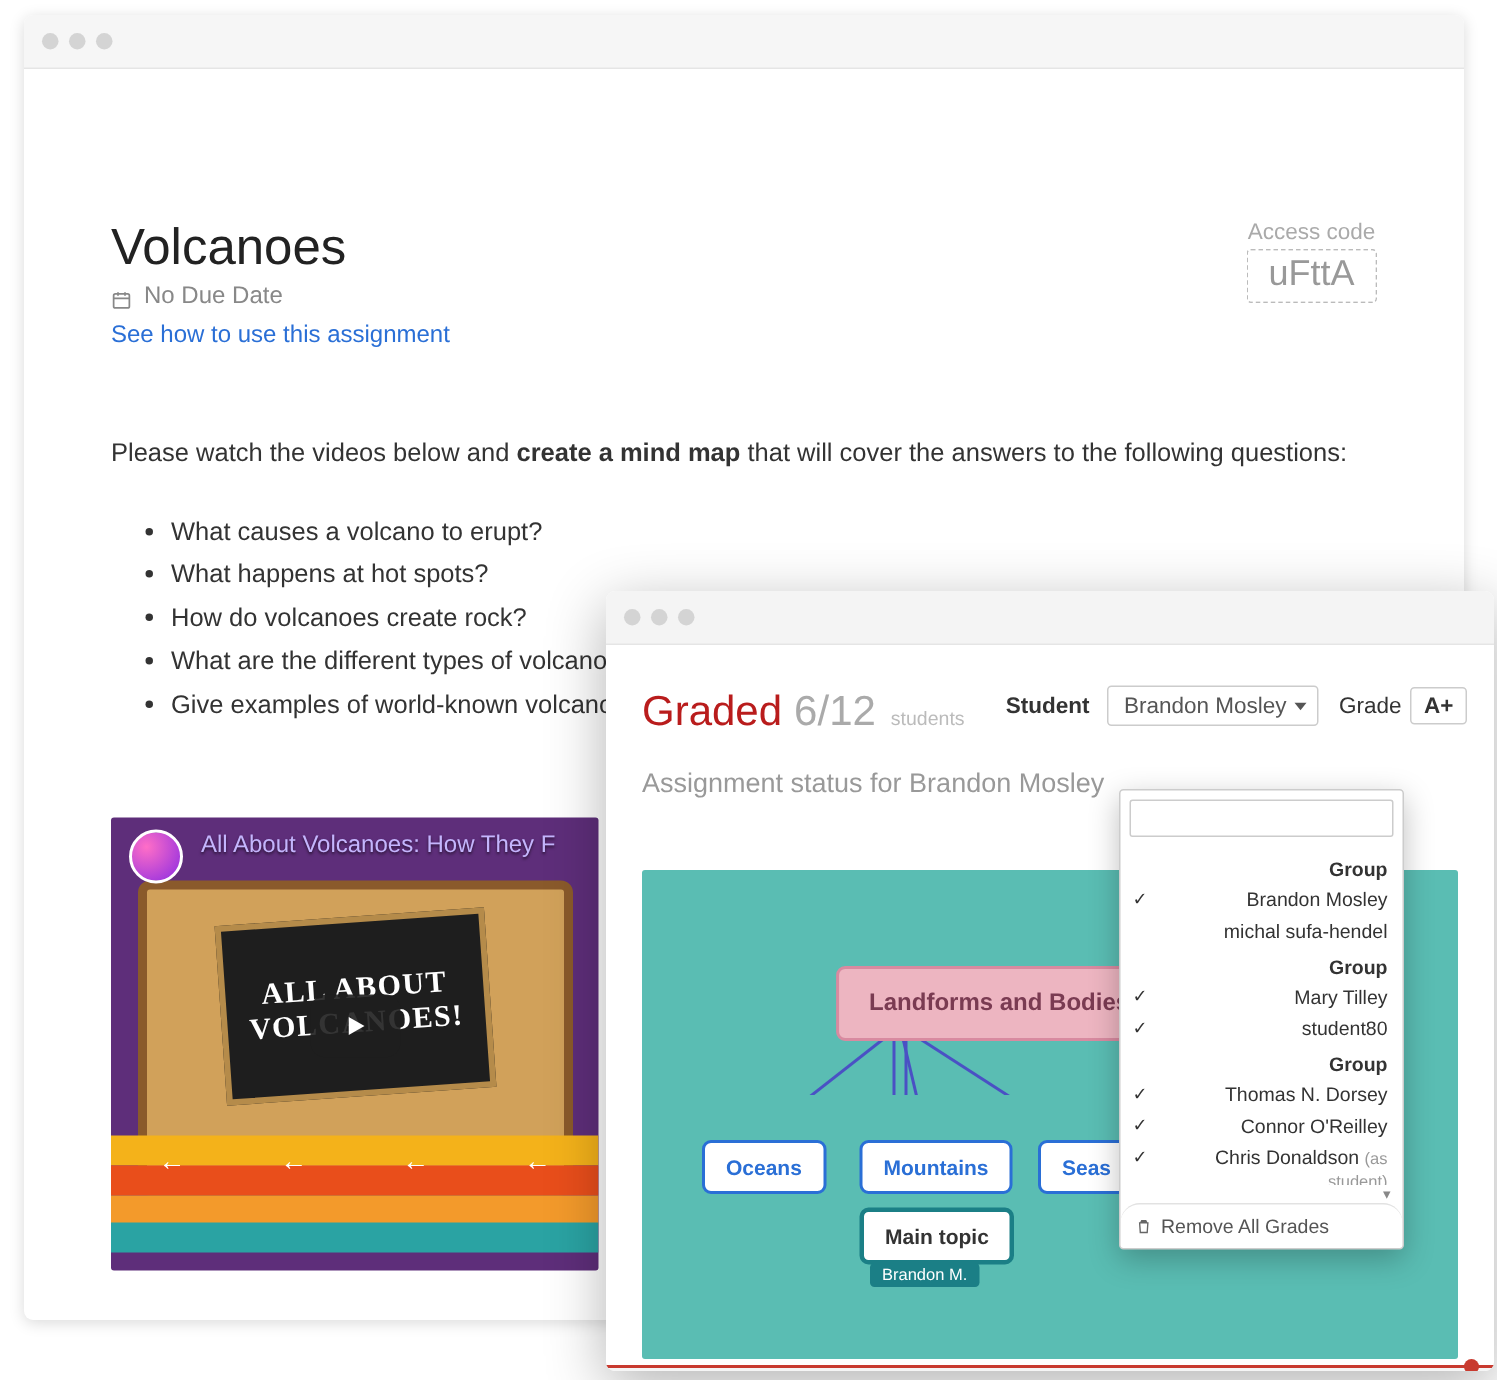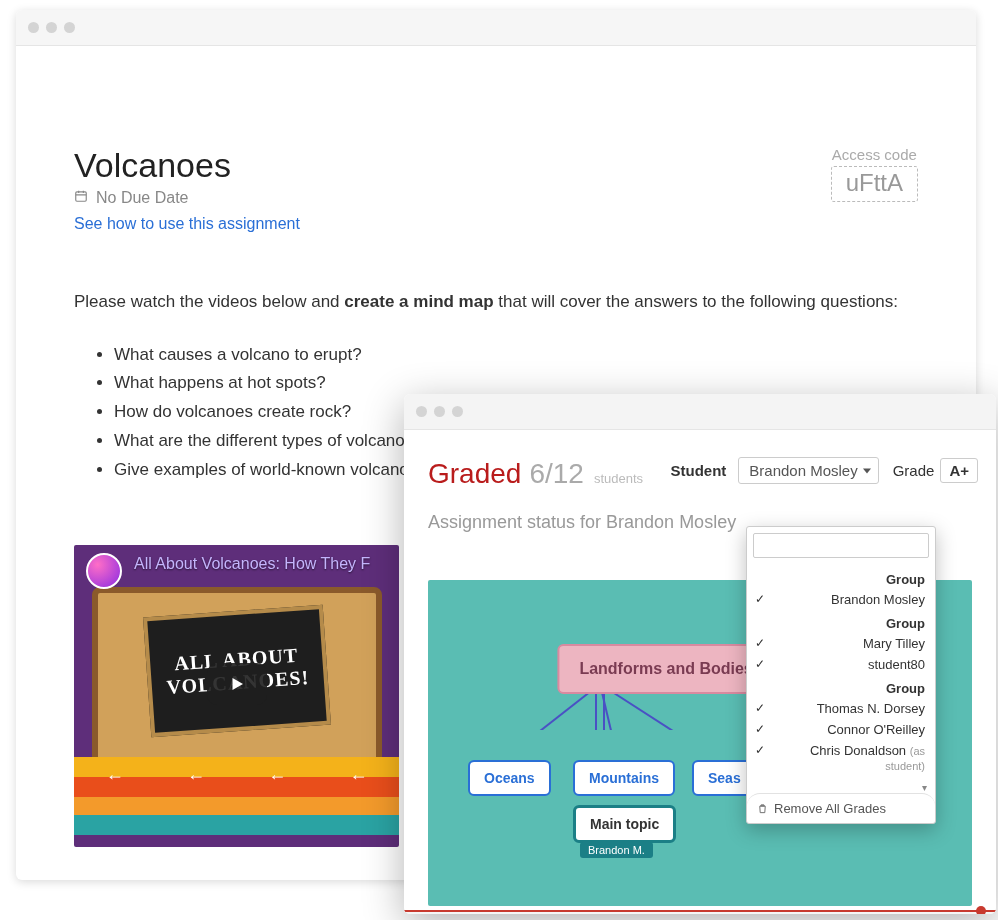--- a/index.html
+++ b/index.html
@@ -10,21 +10,21 @@
   .window { position: absolute; background: #fff; border-radius: 6px; box-shadow: 0 2px 10px rgba(0,0,0,0.15); overflow: hidden; }
   .titlebar { height: 36px; display: flex; align-items: center; padding: 0 12px; gap: 7px; background: #f6f6f6; border-bottom: 1px solid #e5e5e5; }
   .dot { width: 11px; height: 11px; border-radius: 50%; background: #d4d4d4; }
 
   
   #win-back { left: 16px; top: 10px; width: 960px; height: 870px; }
   #win-back .content { padding: 40px 58px 0 58px; position: relative; }
 
   .header-row { display: flex; justify-content: space-between; align-items: flex-start; margin-top: 60px; }
   .title-block h1 { font-size: 34px; font-weight: 400; color: #222; }
-  .due-row { display: flex; align-items: flex-start; gap: 8px; color: #888; font-size: 16px; margin-top: 4px; }
+  .due-row { display: flex; align-items: flex-end; gap: 8px; color: #888; font-size: 16px; margin-top: 4px; }
   .cal-icon { width: 14px; height: 14px; color: #888; }
   .help-link { color: #2a6fd6; font-size: 16px; margin-top: 8px; display: inline-block; cursor: pointer; }
 
   .access-card { text-align: center; }
   .access-label { color: #aaa; font-size: 15px; margin-bottom: 3px; }
   .access-code { border: 1px dashed #bbb; padding: 2px 14px 4px; color: #999; font-size: 24px; border-radius: 3px; }
 
   .instr { margin-top: 56px; font-size: 17px; color: #333; line-height: 1.5; }
   .instr strong { font-weight: 600; }
   .questions { margin: 26px 0 0 32px; list-style: disc; font-size: 17px; line-height: 1.7; }
@@ -184,20 +184,21 @@
     </div>
 
     <div class="status-sub">Assignment status for Brandon Mosley</div>
     <div class="started">Started</div>
 
     <div class="dropdown">
       <input type="text" placeholder="" style="">
       <div class="dd-body">
         <div class="dd-group">Group</div>
         <div class="dd-item checked">Brandon Mosley</div>
+        <div class="dd-item">michal sufa-hendel</div>
         <div class="dd-group">Group</div>
         <div class="dd-item checked">Mary Tilley</div>
         <div class="dd-item checked">student80</div>
         <div class="dd-group">Group</div>
         <div class="dd-item checked">Thomas N. Dorsey</div>
         <div class="dd-item checked">Connor O'Reilley</div>
         <div class="dd-item checked"><span>Chris Donaldson</span> <span class="as-student">(as student)</span></div>
       </div>
       <div class="dd-scroll-caret">▾</div>
       <div class="dd-footer">

